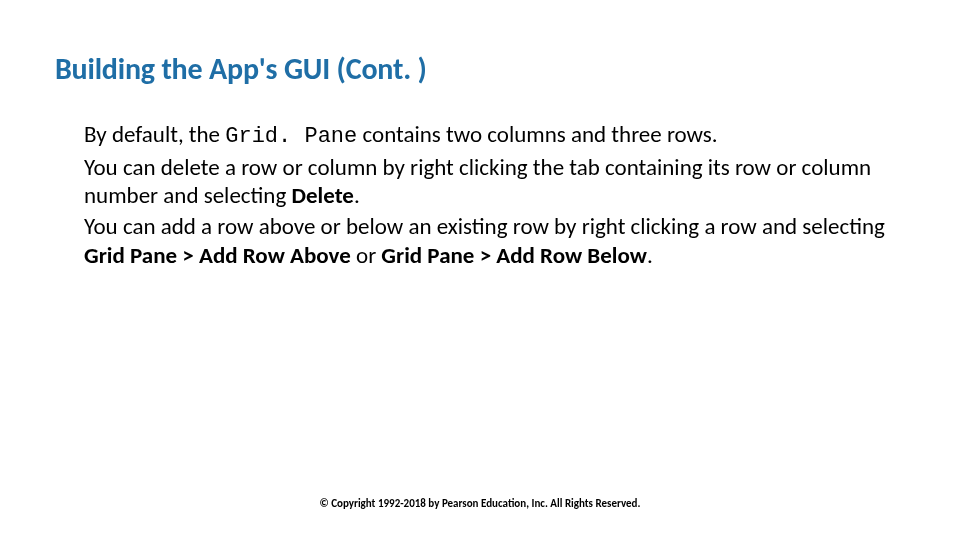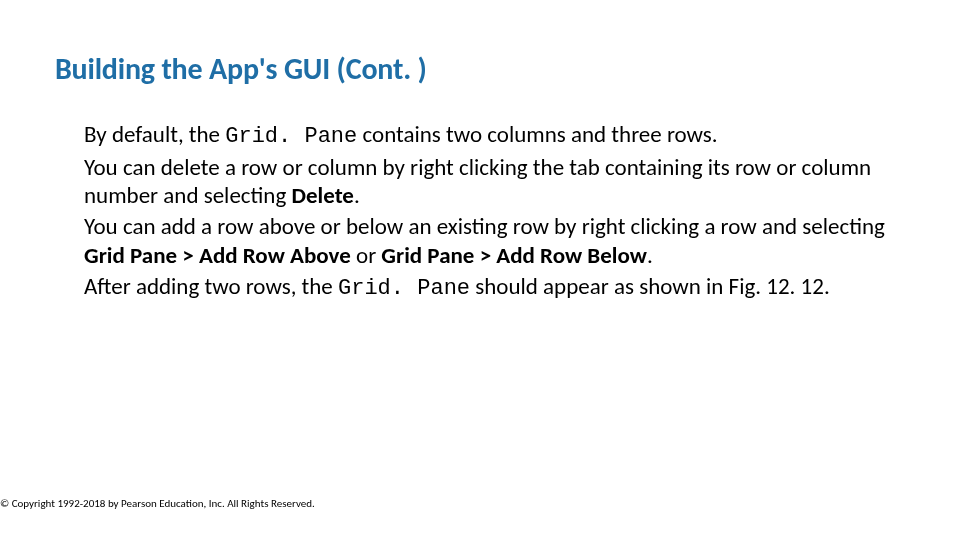--- a/index.html
+++ b/index.html
@@ -59,23 +59,23 @@
   .mono {
     font-family: Consolas, "Courier New", monospace;
     font-size: 22px;
   }
   .b { font-weight: 700; }
   .footer {
     position: absolute;
     bottom: 30px;
     left: 0;
     right: 0;
-    text-align: left;
+    text-align: center;
     font-size: 11px;
-    font-weight: 400;
+    font-weight: 700;
     color: #000000;
     margin-top: 7px;
   }
 </style>
 </head>
 <body>
 
 <div class="slide">
 
   <div class="title">Building the App's GUI (Cont. )</div>
@@ -96,24 +96,18 @@
       </div>
     </div>
 
     <div class="item">
       <div class="bullet"></div>
       <div class="text">
         <span>You can add a row above or below an existing row by right clicking a row and selecting </span><span class="b">Grid Pane &gt; Add Row Above</span><span> or </span><span class="b">Grid Pane &gt; Add Row Below</span><span>.</span>
       </div>
     </div>
 
-    <div class="item">
-      <div class="bullet"></div>
-      <div class="text">
-        <span>After adding two rows, the </span><span class="mono">Grid. Pane</span><span> should appear as shown in Fig. 12. 12.</span>
-      </div>
-    </div>
 
   </div>
 
   <div class="footer">© Copyright 1992-2018 by Pearson Education, Inc. All Rights Reserved.</div>
 
 </div>
 
 </body></html>

